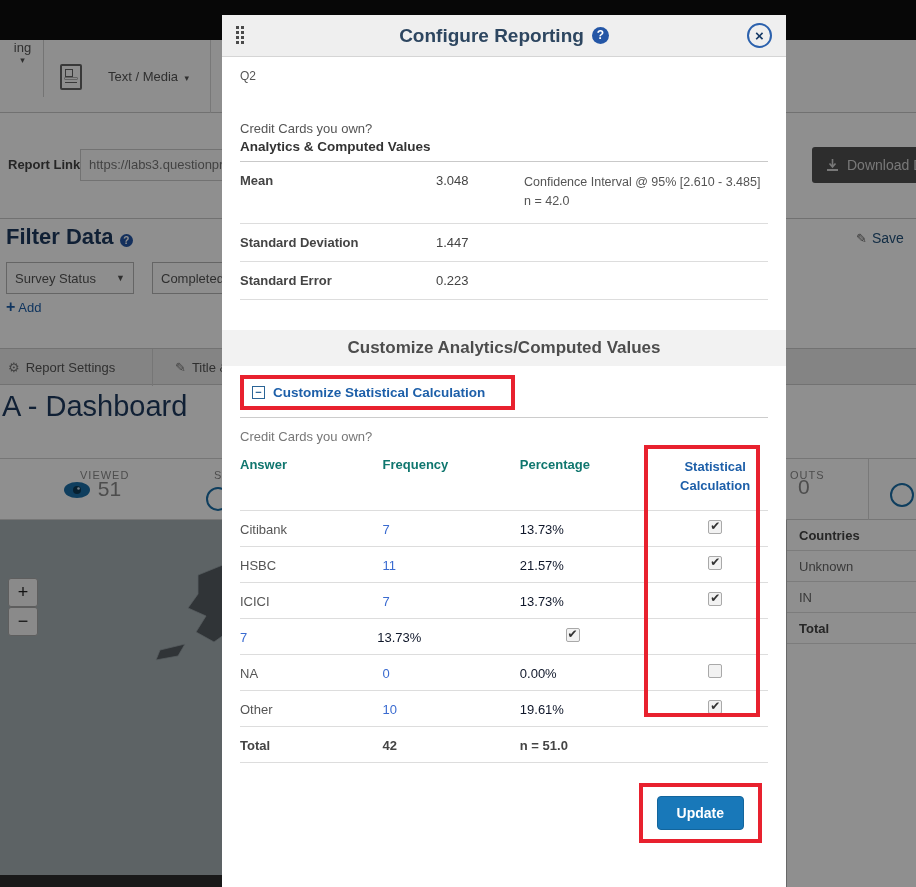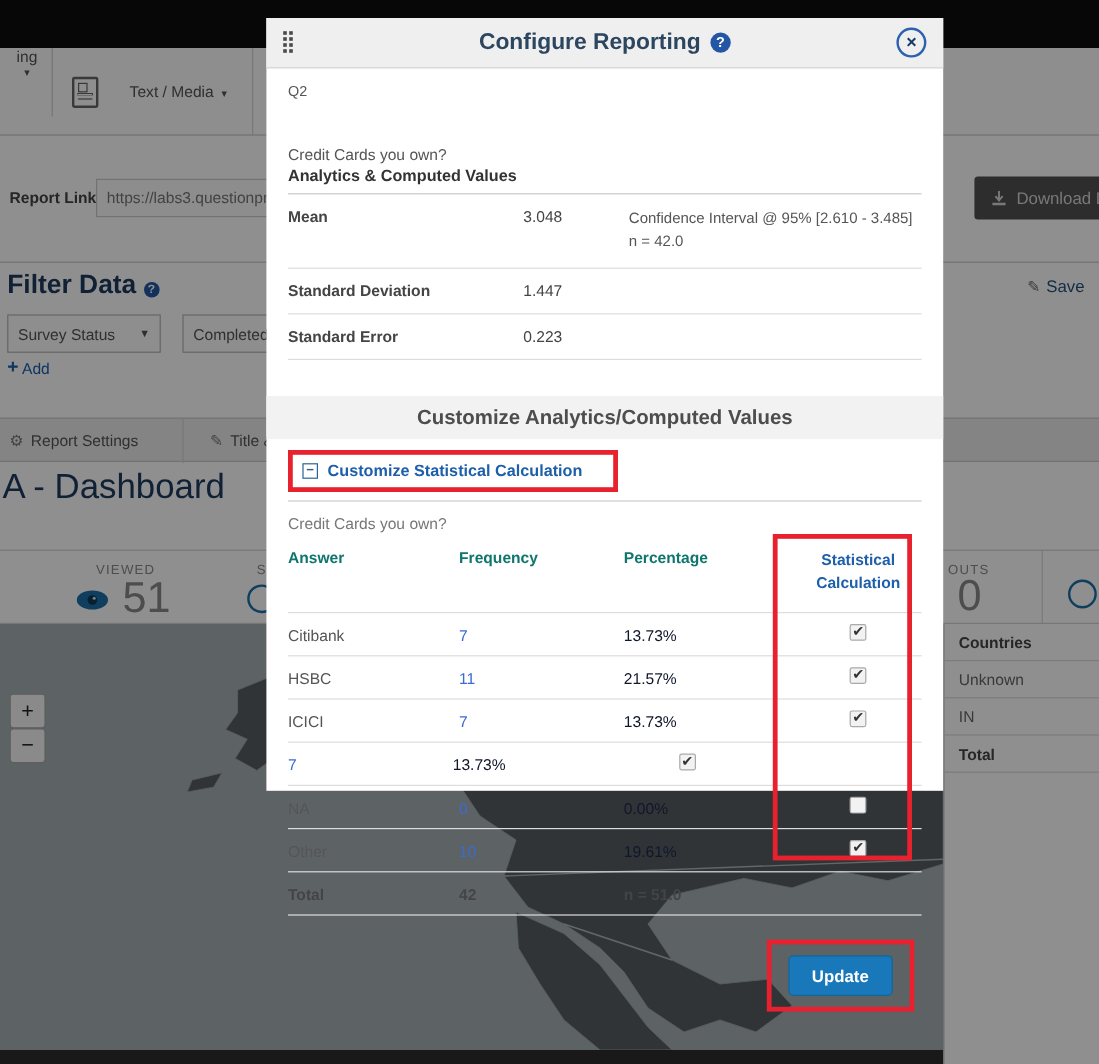--- a/index.html
+++ b/index.html
@@ -54,40 +54,40 @@
   .tab1 { left:8px; } .tab2 { left:175px; }
   .tab-divider { position:absolute; left:152px; top:0; height:37px; border-right:1px solid #d2d2d2; }
   .gear-icon, .pencil2 { font-size:13px; color:#777; }
 
   .dash-title { position:absolute; left:2px; top:390px; font-size:29px; font-weight:normal; color:#1e3a5f; }
 
   .statsbar { position:absolute; left:0; top:458px; width:916px; height:62px; background:#fff;
     border-top:1px solid #d2d2d2; border-bottom:1px solid #d2d2d2; }
   .stat-divider { position:absolute; top:0; height:62px; border-right:1px solid #d8d8d8; }
   .stat-label { position:absolute; font-size:11px; letter-spacing:1px; color:#8a8a8a; }
-  .stat-value { position:absolute; font-size:36px; color:#8a8a8a; }
+  .stat-value { position:absolute; font-size:21px; color:#8a8a8a; }
   .ring-icon { position:absolute; width:24px; height:24px; border:2px solid #1b6fa8; border-radius:50%; }
 
   .map { position:absolute; left:0; top:520px; width:786px; height:355px; background:#a6b1b5; overflow:hidden; }
   .zoom-btn { position:absolute; left:8px; width:30px; height:29px; background:#f6f6f6; border:1px solid #a8a8a8;
     border-radius:3px; font-size:18px; color:#222; text-align:center; line-height:27px; }
   .zin { top:58px; } .zout { top:87px; }
   .map-footer { position:absolute; left:0; top:875px; width:786px; height:12px; background:#2e2e2e; }
 
   .countries { position:absolute; left:786px; top:520px; width:130px; height:367px; background:#fff;
     border-left:1px solid #b9b9b9; }
   .c-row { height:31px; line-height:31px; padding-left:12px; font-size:13px; color:#666;
     border-bottom:1px solid #ddd; white-space:nowrap; overflow:hidden; }
   .c-head, .c-total { font-weight:bold; color:#444; }
 
   
   .dim { position:absolute; inset:0; background:rgba(0,0,0,0.44); z-index:2; }
 
   
-  .modal { position:absolute; left:222px; top:15px; width:564px; height:644px; background:#fff; z-index:3; }
+  .modal { position:absolute; left:222px; top:15px; width:564px; height:872px; background:#fff; z-index:3; }
   .modal-header { position:relative; height:42px; background:#efefef; border-bottom:1px solid #d5d5d5;
     display:flex; align-items:center; justify-content:center; }
   .modal-title { font-size:19px; font-weight:bold; color:#2d4660; display:flex; align-items:center; gap:8px; }
   .help-icon { width:17px; height:17px; background:#2456a6; color:#fff; border-radius:50%;
     font-size:12px; font-weight:bold; text-align:center; line-height:17px; }
   .drag-handle { position:absolute; left:14px; top:11px; display:grid;
     grid-template-columns:3px 3px; grid-auto-rows:3px; gap:2px; }
   .drag-handle i { background:#4a4a4a; }
   .close-btn { position:absolute; right:14px; top:8px; width:25px; height:25px; border:2px solid #2b61ad;
     border-radius:50%; color:#173a66; font-size:15px; font-weight:bold; text-align:center; line-height:21px; }

